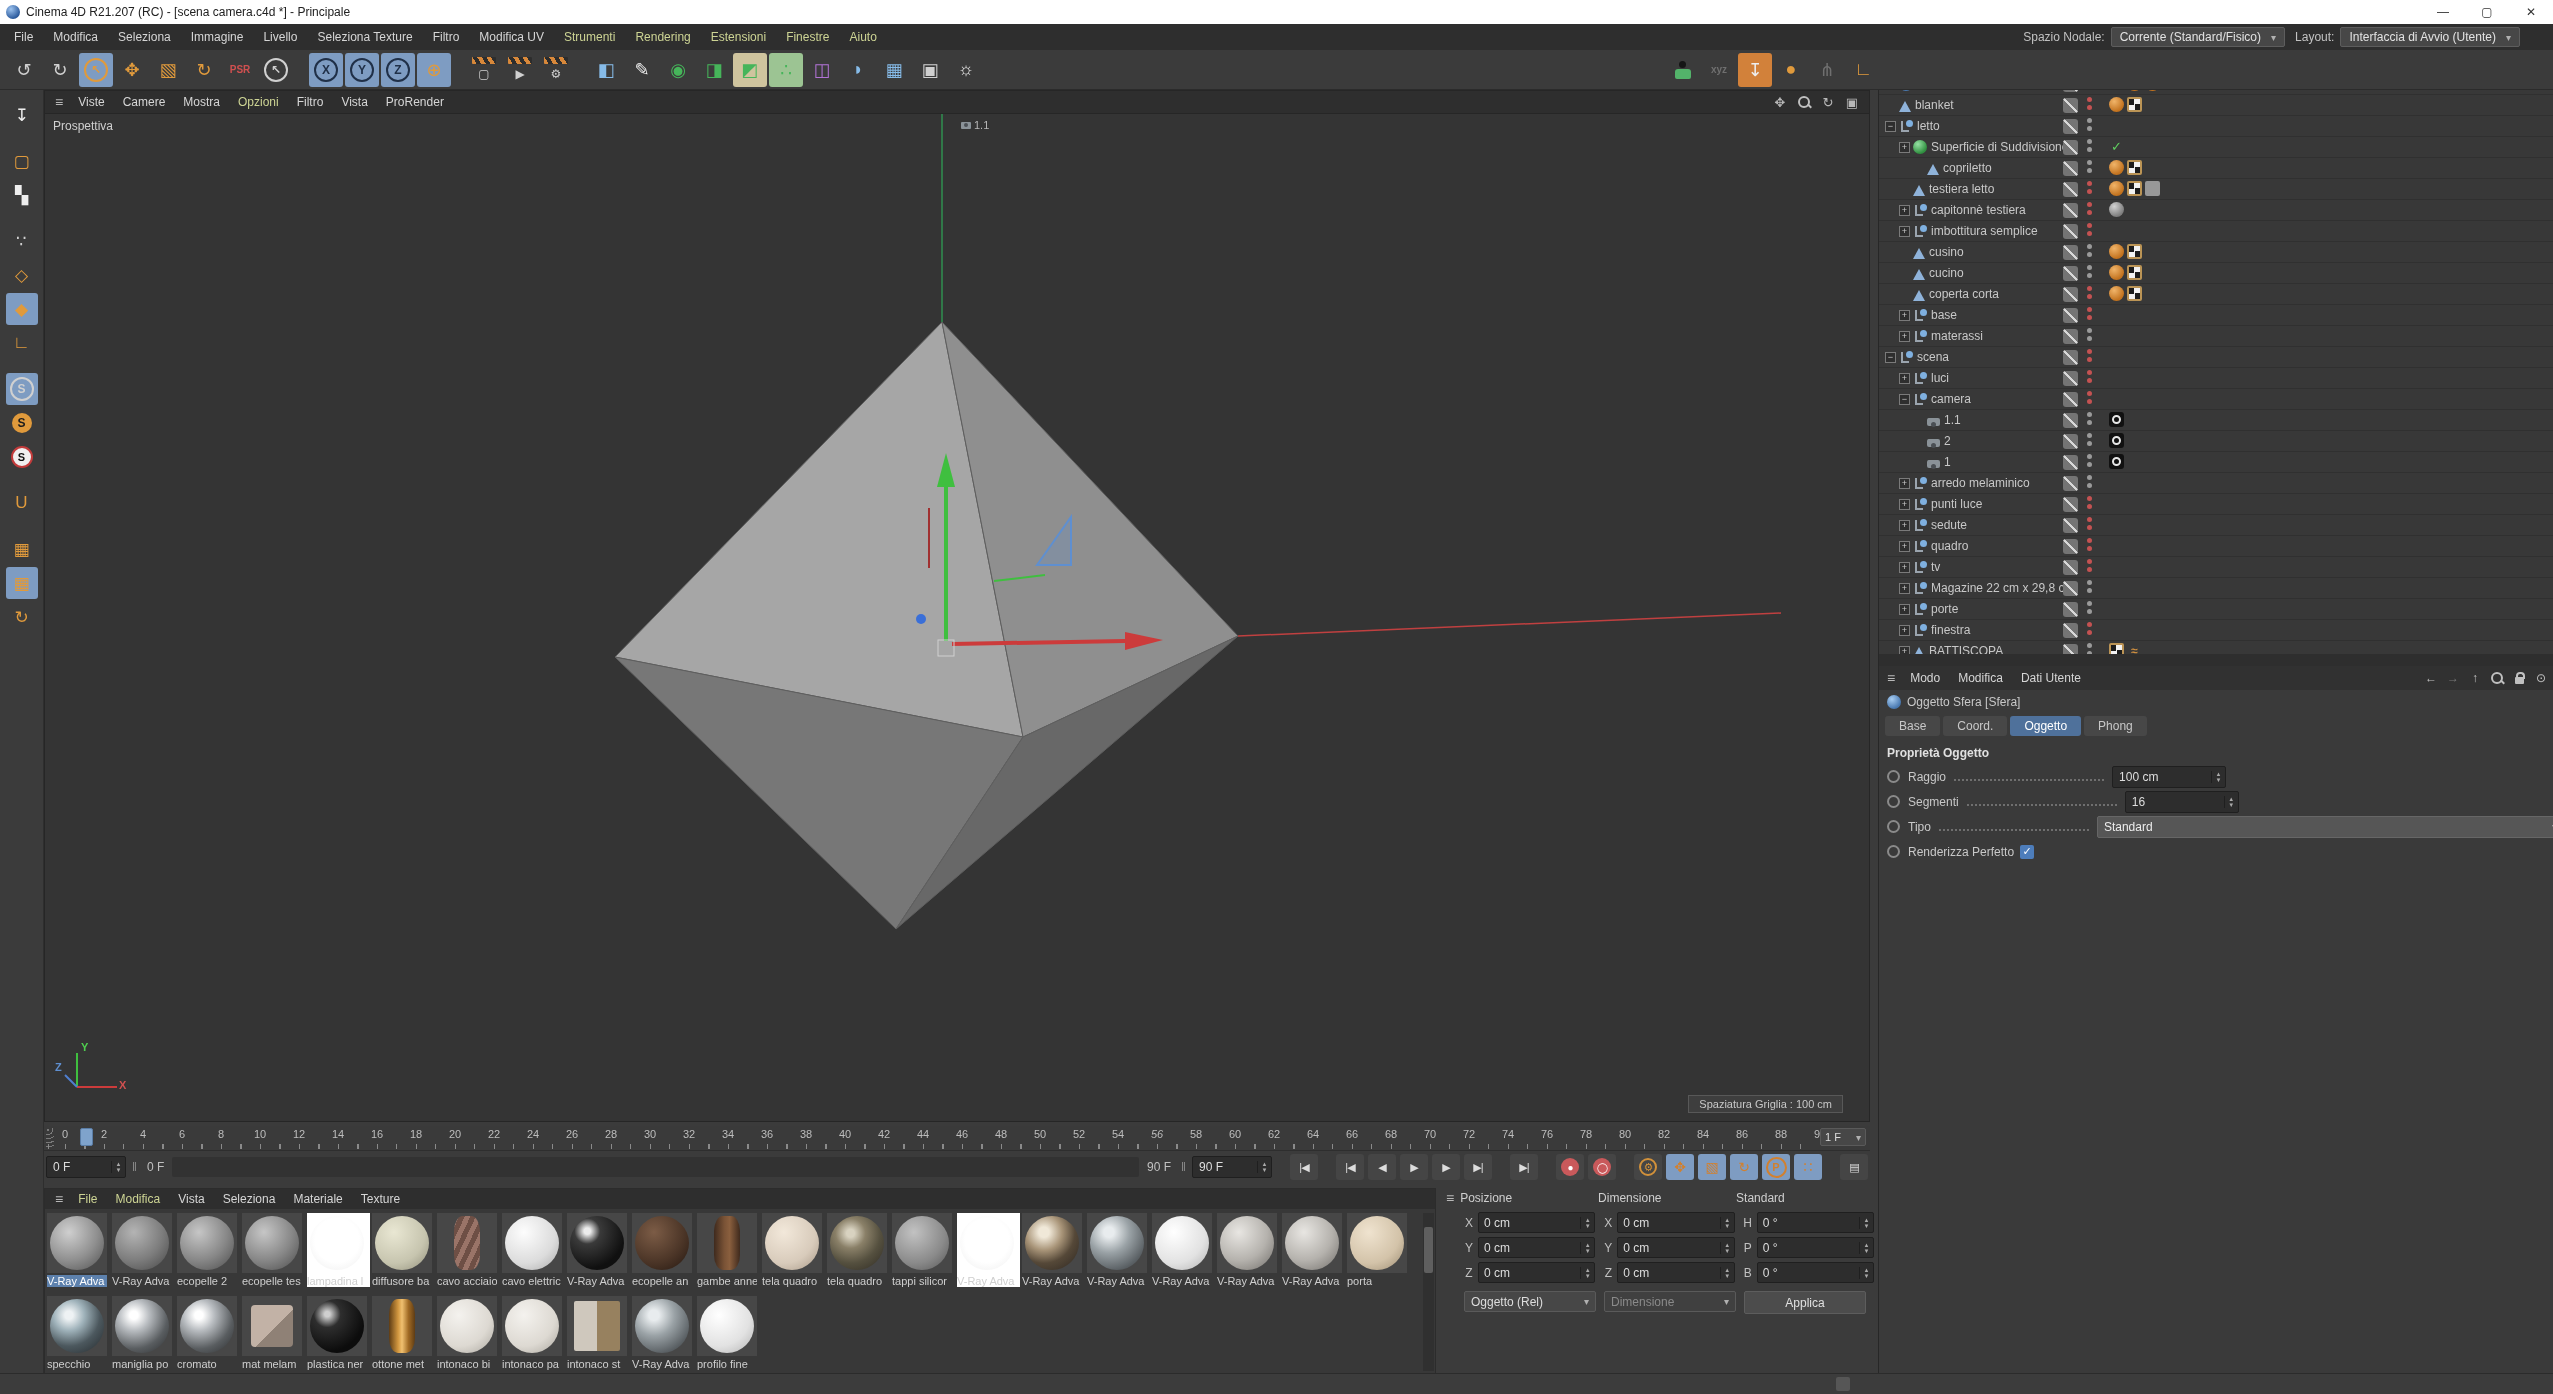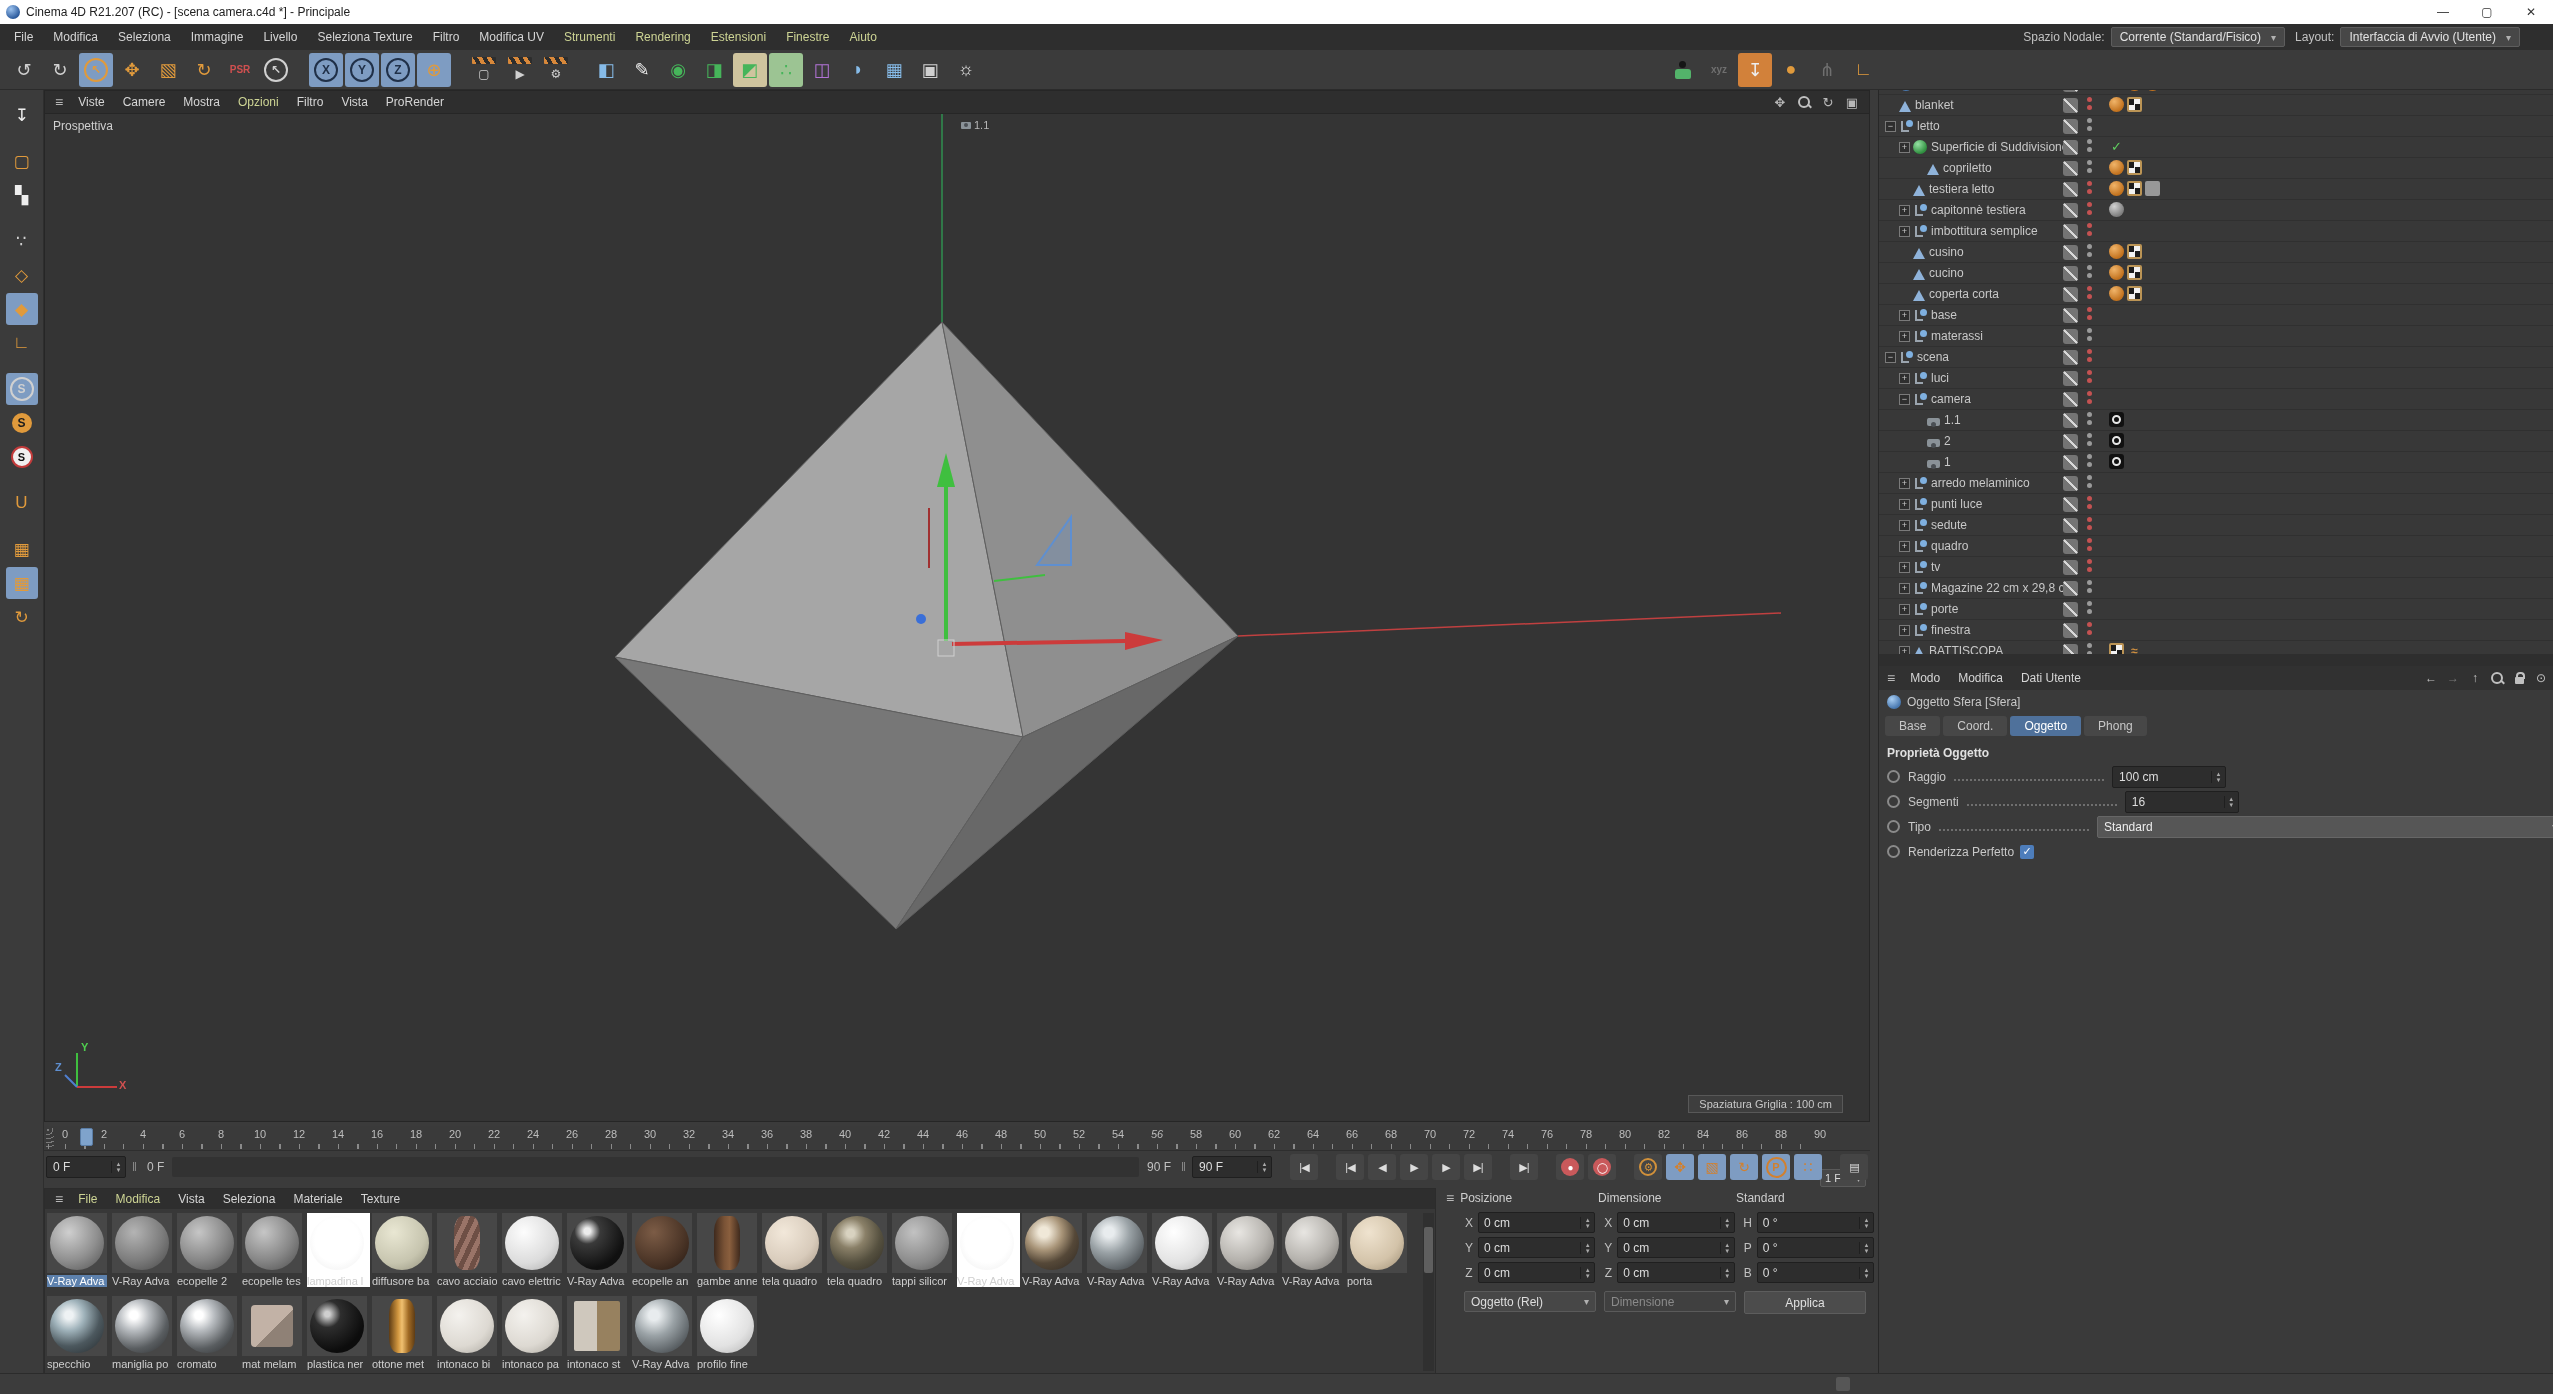--- a/index.html
+++ b/index.html
@@ -75,21 +75,21 @@
   
   .timeline{position:absolute;left:44px;top:1122px;width:1826px;height:64px;background:#3b3b3b;z-index:12;}
   .ruler{position:absolute;left:0;top:4px;right:0;height:24px;background:#3a3a3a;border-bottom:1px solid #2e2e2e;}
   .ruler .grip{position:absolute;left:2px;top:2px;width:8px;height:20px;
        background:repeating-radial-gradient(circle at 2px 2px,#7a7a7a 0 1px,transparent 1px 4px);}
   .rnum{position:absolute;top:2px;transform:translateX(-50%);color:#bdbdbd;font-size:11px;}
   .ticks{position:absolute;left:0;right:54px;bottom:1px;height:5px;
          background:repeating-linear-gradient(90deg,#8a8a8a 0 1px,transparent 1px 19.5px);background-position:21px 0;}
   .playhead{position:absolute;top:2px;width:11px;height:16px;background:#7fa3cc;border-radius:2px;border:1px solid #5a7da6;}
   .incr{position:absolute;right:4px;top:2px;width:46px;height:18px;background:#474747;border:1px solid #5a5a5a;
-        border-radius:2px;color:#ddd;display:flex;align-items:center;justify-content:space-between;padding:0 4px;box-sizing:border-box;font-size:11px;margin-top:41px;}
+        border-radius:2px;color:#ddd;display:flex;align-items:center;justify-content:space-between;padding:0 4px;box-sizing:border-box;font-size:11px;}
   .tl-controls{position:absolute;left:0;top:30px;right:0;height:30px;display:flex;align-items:center;gap:4px;padding:0 2px;box-sizing:border-box;}
   .spinbox{background:#2d2d2d;border:1px solid #1f1f1f;border-radius:2px;height:20px;display:flex;align-items:center;overflow:hidden;}
   .spinbox .val{padding:0 6px;color:#ddd;flex:1;white-space:nowrap;}
   .spincol{width:13px;border-left:1px solid #1f1f1f;display:flex;flex-direction:column;align-items:center;
            justify-content:center;font-size:6px;color:#aaa;line-height:6px;}
   .tl-sep{color:#8a8a8a;padding:0 2px;}
   .tl-track{flex:1;height:20px;background:#323232;border-radius:2px;}
   .tl-endlab{color:#c0c0c0;padding:0 4px;white-space:nowrap;}
   .tbtn{width:28px;height:26px;background:#454545;border-radius:3px;display:flex;align-items:center;justify-content:center;
         color:#dcdcdc;font-size:11px;flex:none;letter-spacing:-1px;}

